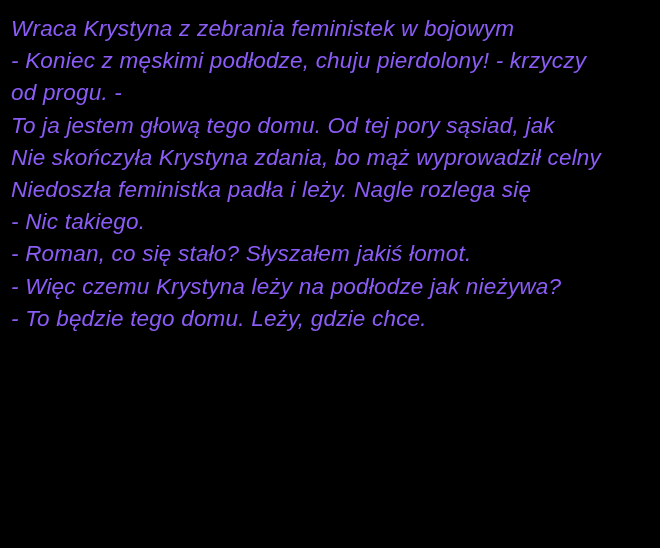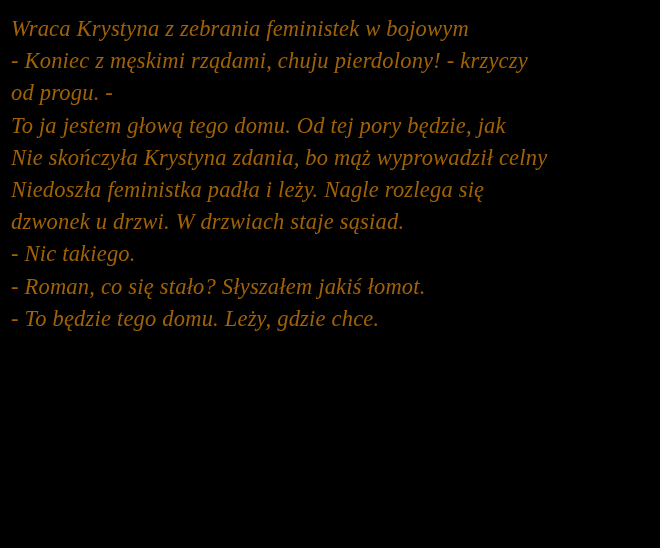--- a/index.html
+++ b/index.html
@@ -13,38 +13,38 @@
     overflow: hidden;
   }
   .joke-panel {
     box-sizing: border-box;
     width: 660px;
     height: 548px;
     padding: 13px 8px 0 11px;
     background: #000000;
   }
   .joke-line {
-    font-family: Liberation Serif, serif;
+    font-family: Liberation Sans, sans-serif;
     font-style: italic;
     font-weight: 500;
     font-size: 22.5px;
     line-height: 32.2px;
-    color: #a16207;
+    color: #8b5cf6;
     white-space: nowrap;
     letter-spacing: 0.2px;
     text-rendering: optimizeLegibility;
   }
 </style>
 </head>
 <body>
 
 <div class="joke-panel">
   <div class="joke-line">Wraca Krystyna z zebrania feministek w bojowym</div>
-  <div class="joke-line">- Koniec z męskimi rządami, chuju pierdolony! - krzyczy</div>
+  <div class="joke-line">- Koniec z męskimi podłodze, chuju pierdolony! - krzyczy</div>
   <div class="joke-line">od progu. -</div>
-  <div class="joke-line">To ja jestem głową tego domu. Od tej pory będzie, jak</div>
+  <div class="joke-line">To ja jestem głową tego domu. Od tej pory sąsiad, jak</div>
   <div class="joke-line">Nie skończyła Krystyna zdania, bo mąż wyprowadził celny</div>
   <div class="joke-line">Niedoszła feministka padła i leży. Nagle rozlega się</div>
-  <div class="joke-line">dzwonek u drzwi. W drzwiach staje sąsiad.</div>
   <div class="joke-line">- Nic takiego.</div>
   <div class="joke-line">- Roman, co się stało? Słyszałem jakiś łomot.</div>
+  <div class="joke-line">- Więc czemu Krystyna leży na podłodze jak nieżywa?</div>
   <div class="joke-line">- To będzie tego domu. Leży, gdzie chce.</div>
 </div>
 
 </body></html>

